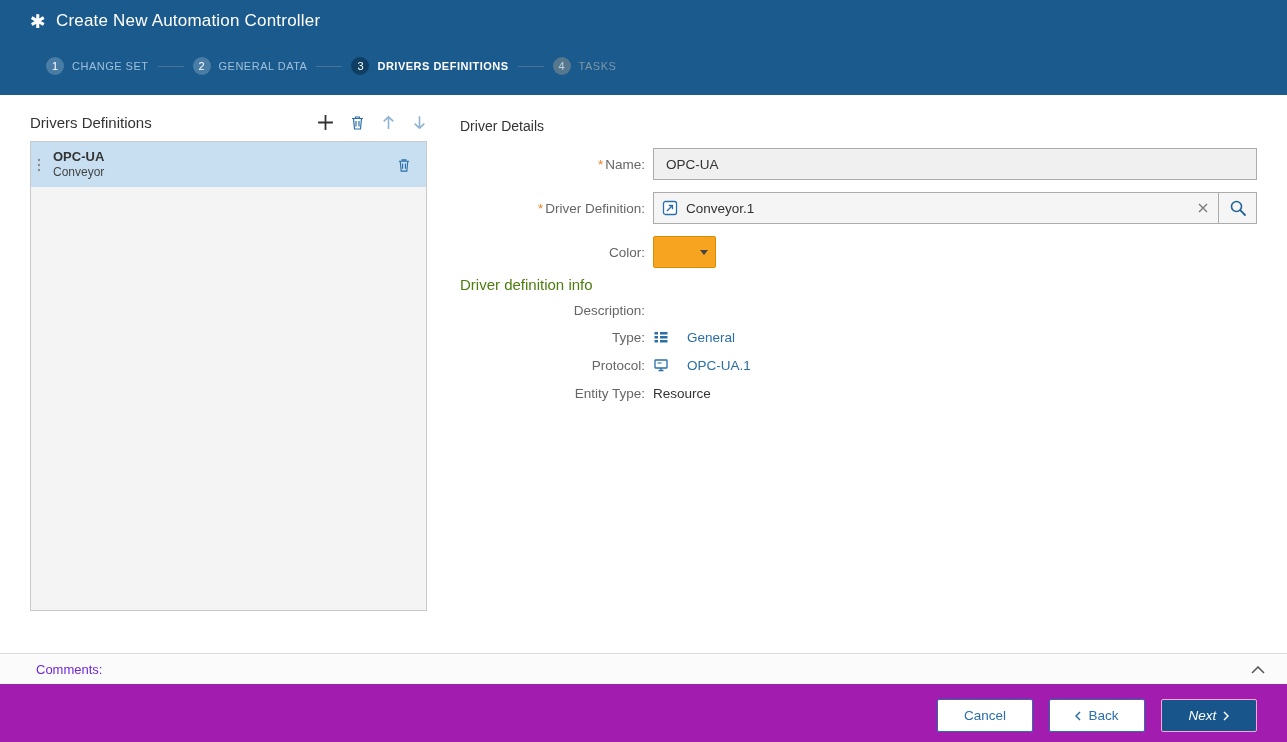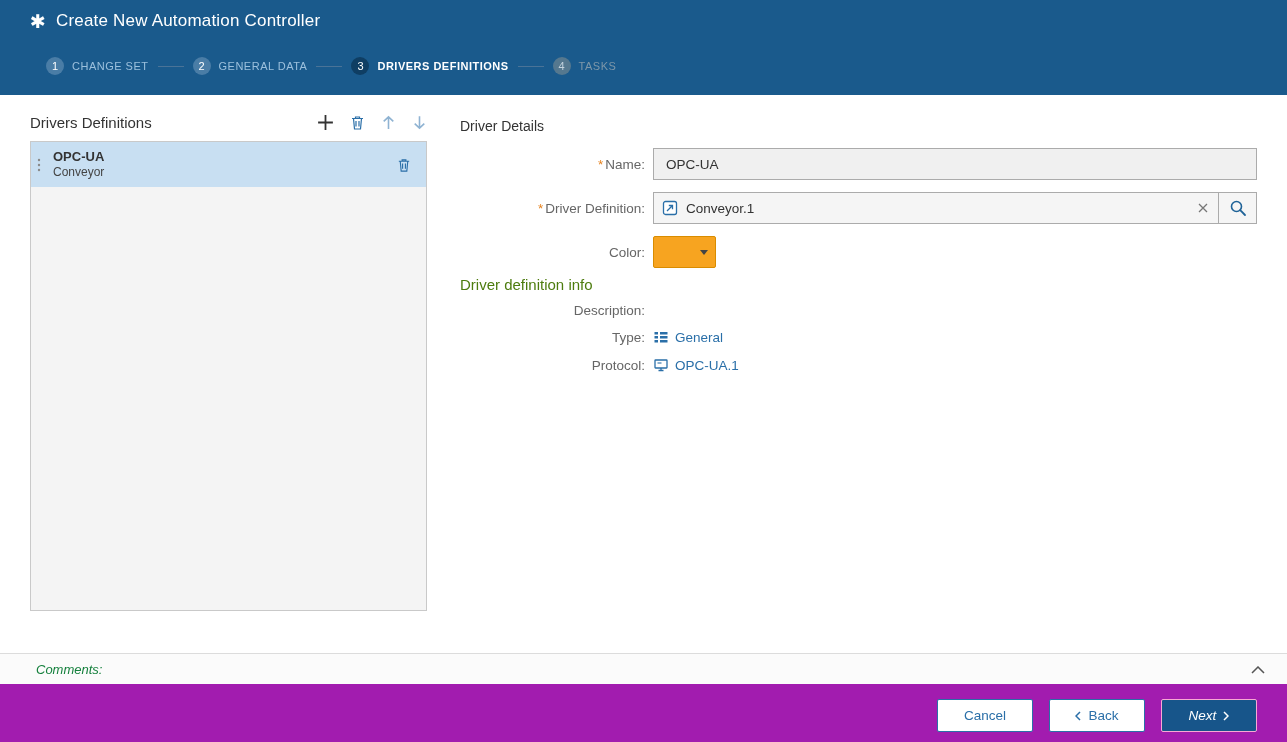--- a/index.html
+++ b/index.html
@@ -59,28 +59,28 @@
   .dd-clear{width:30px;height:100%;background:none;border:none;cursor:pointer;
     display:flex;align-items:center;justify-content:center;padding:0;}
   .dd-search{width:38px;height:100%;background:#f5f5f5;border:none;
     border-left:1px solid #ababab;cursor:pointer;display:flex;align-items:center;
     justify-content:center;padding:0;}
   .color-btn{width:63px;height:32px;box-sizing:border-box;background:#f7a420;
     border:1px solid #d98c00;border-radius:2px;cursor:pointer;display:flex;
     align-items:center;justify-content:flex-end;padding:0 7px 0 0;}
   .info-title{position:absolute;left:460px;top:276px;font-size:15px;color:#4d7c0f;}
   .info-row{position:absolute;left:460px;display:flex;align-items:center;height:20px;}
-  .info-value{display:flex;align-items:center;gap:6px;font-size:13.5px;color:#333;}
+  .info-value{display:flex;align-items:center;gap:18px;font-size:13.5px;color:#333;}
   .link{color:#2a6fa8;text-decoration:none;cursor:pointer;font-size:13.5px;}
 
   
   .comments{position:absolute;left:0;top:653px;width:100%;height:31px;
     border-top:1px solid #dcdcdc;background:#fbfbfb;box-sizing:border-box;
     display:flex;align-items:center;cursor:pointer;}
-  .comments-label{margin-left:36px;color:#15803d;font-size:13px;font-style:italic;}
+  .comments-label{margin-left:36px;color:#6d28d9;font-size:13px;}
   .comments-chevron{position:absolute;right:22px;top:12px;display:flex;}
 
   .footer{position:absolute;left:0;top:684px;width:100%;height:58px;background:#a21caf;}
   .btn{position:absolute;top:15px;width:96px;height:33px;border-radius:2px;
     font-size:13.5px;display:flex;align-items:center;justify-content:center;gap:7px;
     cursor:pointer;box-sizing:border-box;font-family:inherit;}
   .btn-cancel{right:254px;background:#fff;border:1px solid #2a6fa8;color:#2a6fa8;}
   .btn-back{right:142px;background:#fff;border:1px solid #2a6fa8;color:#2a6fa8;}
   .btn-next{right:30px;background:#17558a;border:1px solid #f9a8d4;color:#fff;font-style:italic;}
   .btn svg{flex:none;}
@@ -233,20 +233,24 @@
     <span class="info-value">
       <svg width="16" height="16" viewBox="0 0 16 16">
         <rect x="2" y="3" width="12" height="8" rx="0.5" stroke="#2a6fa8" stroke-width="1.3" fill="none"></rect>
         <path d="M8 11v2M5.5 13.5h5" stroke="#2a6fa8" stroke-width="1.3" fill="none"></path>
         <path d="M4.5 6h4" stroke="#2a6fa8" stroke-width="1.1"></path>
       </svg>
       <a class="link">OPC-UA.1</a>
     </span>
   </div>
 
+  <div class="info-row" style="top:383px;">
+    <span class="row-label">Entity Type:</span>
+    <span class="info-value">Resource</span>
+  </div>
 
   <div class="comments">
     <span class="comments-label">Comments:</span>
     <span class="comments-chevron">
       <svg width="14" height="8" viewBox="0 0 14 8">
         <polyline points="1,7 7,1 13,7" stroke="#555555" stroke-width="1.5" fill="none"></polyline>
       </svg>
     </span>
   </div>
 

